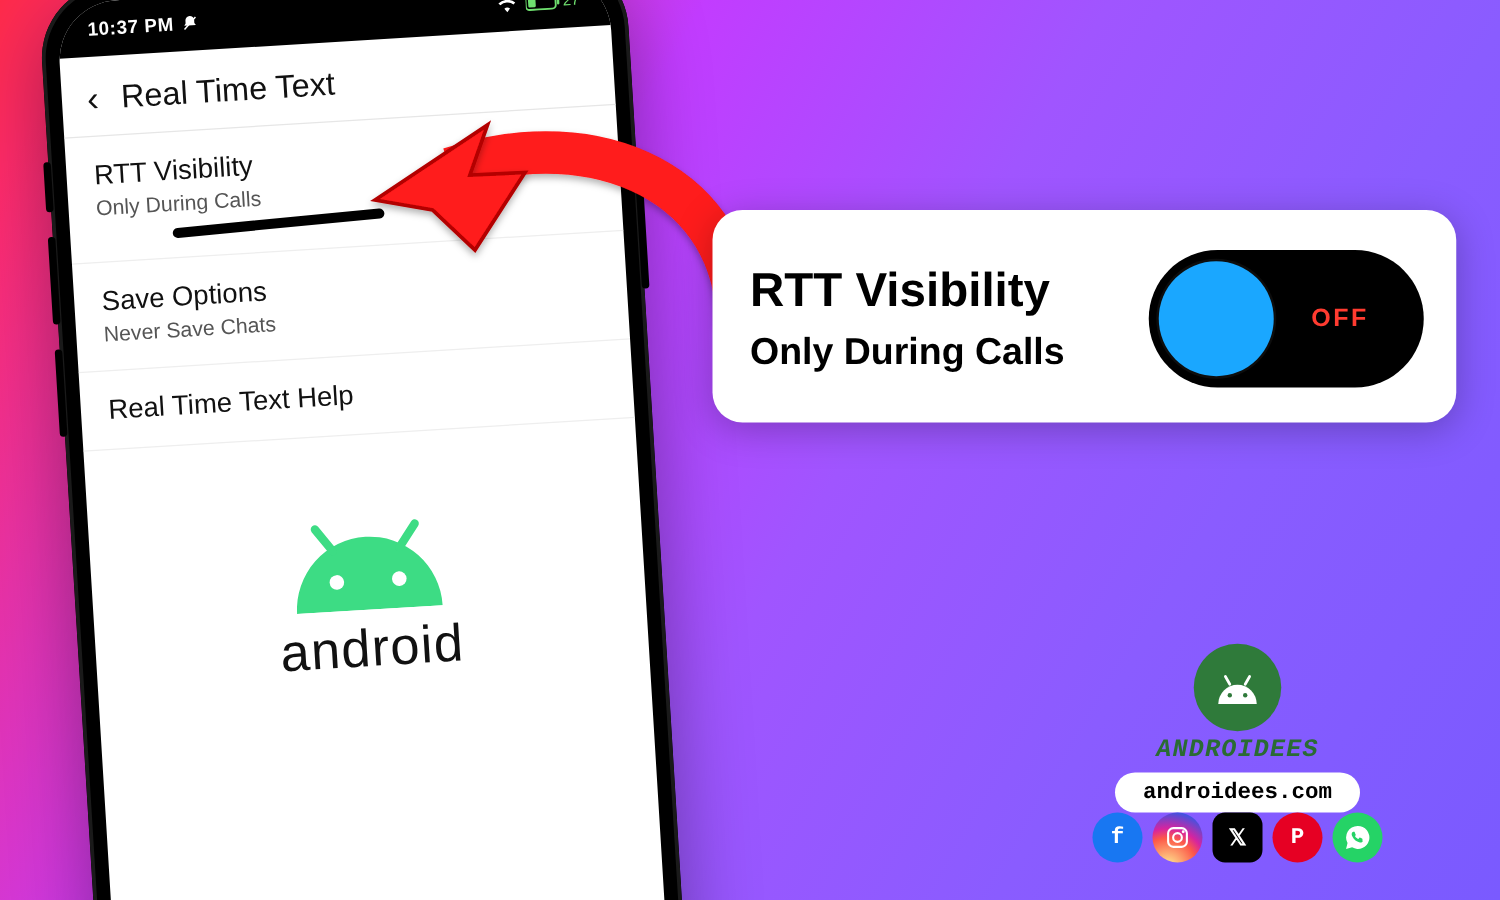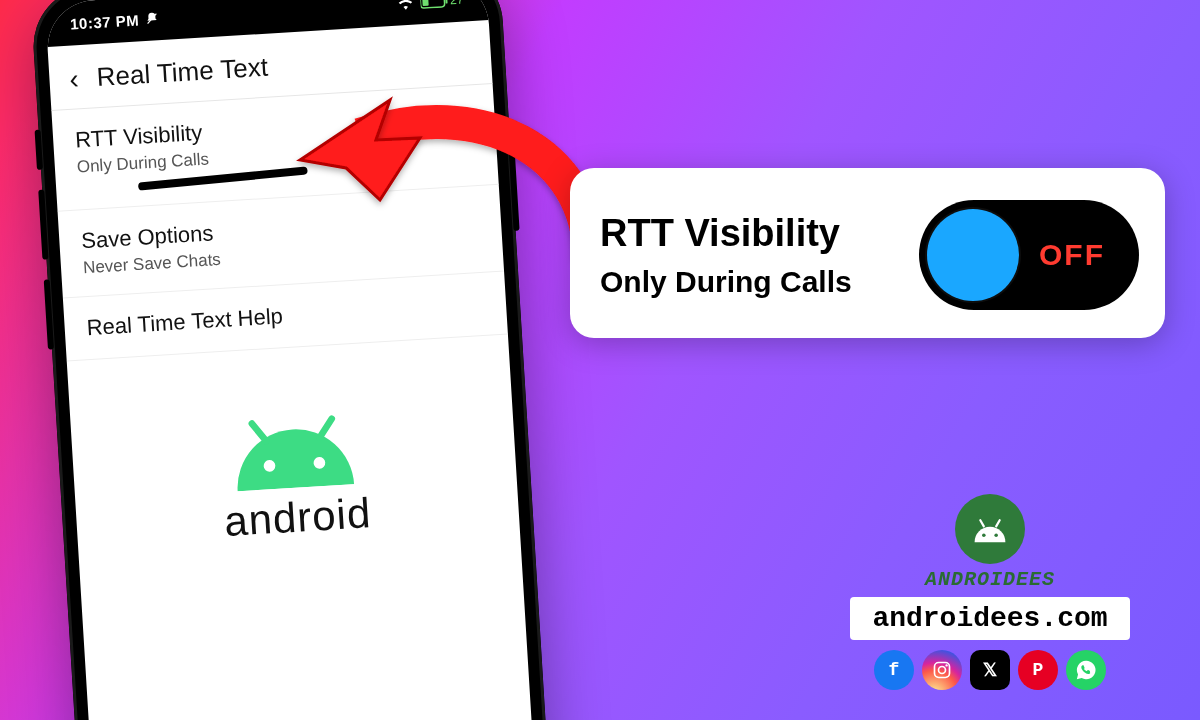--- a/index.html
+++ b/index.html
@@ -117,21 +117,21 @@
     border-radius:60px; position:relative;
     display:flex; align-items:center;
   }
   .toggle-knob {
     width:92px; height:92px; background:#1aa7ff;
     border-radius:50%; margin-left:8px;
     box-shadow: 0 0 0 2px rgba(255,255,255,.05);
   }
   .toggle-label {
     flex:1; text-align:center;
-    color:#ff3b30; font-size:30px; font-weight:800;
+    color:#ff3b30; font-size:20px; font-weight:800;
     letter-spacing:2px; padding-right:14px;
   }
 
   
   .arrow {
     position:absolute; left:280px; top:60px;
     width:330px; height:220px; pointer-events:none;
   }
 
   
@@ -143,22 +143,22 @@
     width:70px; height:70px; border-radius:50%;
     background:#2f7a3a; margin:0 auto 4px;
     display:flex; align-items:center; justify-content:center;
   }
   .brand-name {
     color:#2a6b33; font-style:italic; font-weight:800;
     font-size:20px; letter-spacing:1px; margin-bottom:6px;
   }
   .brand-pill {
     display:inline-block; background:#fff; color:#000;
-    font-weight:700; font-size:28px;
-    padding:6px 22px; border-radius:4px; margin-bottom:10px;
+    font-weight:700; font-size:18px;
+    padding:6px 22px; border-radius:18px; 
   }
   .socials { display:flex; justify-content:center; gap:8px; }
   .soc {
     width:40px; height:40px; border-radius:50%;
     display:flex; align-items:center; justify-content:center;
     color:#fff; font-weight:700; font-size:18px;
   }
   .soc.fb { background:#1877f2; }
   .soc.ig { background: radial-gradient(circle at 30% 110%, #fdf497 0%, #fd5949 45%, #d6249f 60%, #285AEB 90%); }
   .soc.x  { background:#000; border-radius:10px; }

